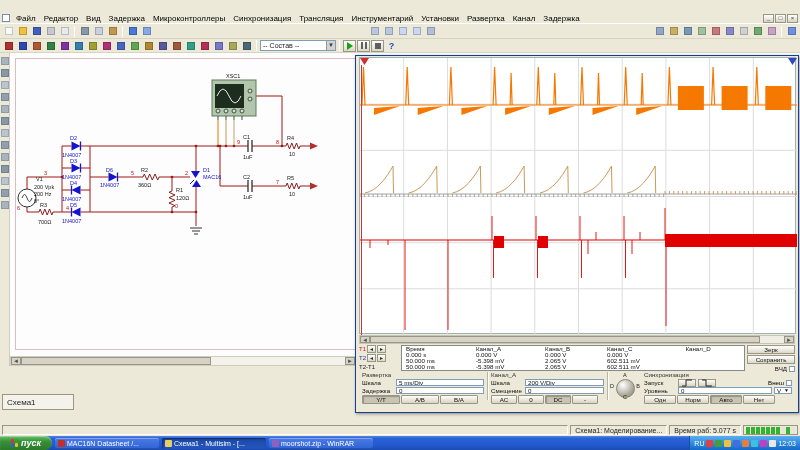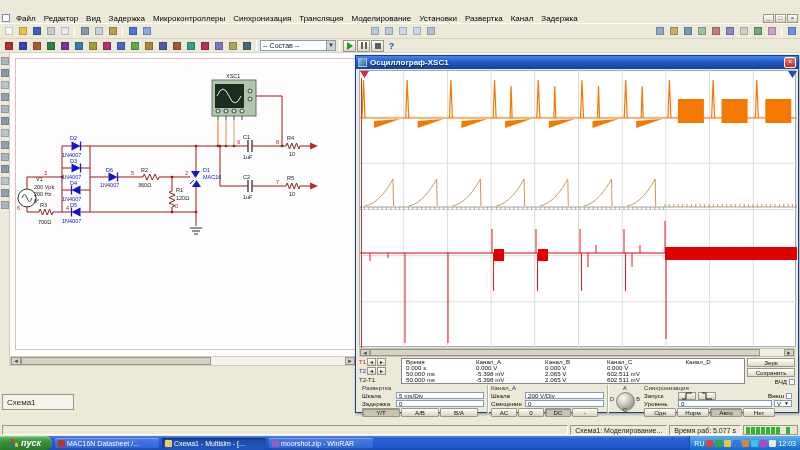--- a/index.html
+++ b/index.html
@@ -152,21 +152,21 @@
   <div class="menubar">
     <div class="doc-icon"></div>
     <div id="menuitems" style="display:flex;">
         <div class="menu-item">Файл</div>
         <div class="menu-item">Редактор</div>
         <div class="menu-item">Вид</div>
         <div class="menu-item">Задержка</div>
         <div class="menu-item">Микроконтроллеры</div>
         <div class="menu-item">Синхронизация</div>
         <div class="menu-item">Трансляция</div>
-        <div class="menu-item">Моделирование</div>
+        <div class="menu-item">Инструментарий</div>
         <div class="menu-item">Установки</div>
         <div class="menu-item">Развертка</div>
         <div class="menu-item">Канал</div>
         <div class="menu-item">Задержка</div>
       </div>
     <div class="mdi-btns">
       <div class="mdib">_</div>
       <div class="mdib">□</div>
       <div class="mdib">×</div>
     </div>
@@ -538,25 +538,20 @@
           <div class="tray-icon" style="background: rgb(224, 128, 64);"></div>
           <div class="tray-icon" style="background: rgb(64, 192, 224);"></div>
           <div class="tray-icon" style="background: rgb(192, 64, 192);"></div>
           <div class="tray-icon" style="background: rgb(232, 232, 232);"></div>
         </div>
       <span>12:03</span>
     </div>
   </div>
 
   <div class="scope">
-    <div class="scope-title">
-      <div class="app-icon" style="background:linear-gradient(135deg,#80c8e0,#3060a0);"></div>
-      <span class="title-text">Осциллограф-XSC1</span>
-      <div class="scope-close">×</div>
-    </div>
     <div class="screen-wrap">
       <svg id="scopesvg" width="437" height="277" viewBox="0 0 437 277">
           <path d="M43.7,0V277M87.4,0V277M131.1,0V277M174.8,0V277M218.5,0V277M262.2,0V277M305.9,0V277M349.6,0V277M393.3,0V277M0,46.2H437M0,92.3H437M0,138.5H437M0,184.7H437M0,230.8H437" stroke="#dcdcdc" stroke-width="1" fill="none"></path>
           <rect x="317.9" y="28" width="26" height="24" fill="#f57900"></rect>
           <rect x="361.6" y="28" width="26" height="24" fill="#f57900"></rect>
           <rect x="405.3" y="28" width="26" height="24" fill="#f57900"></rect>
           <polygon points="14.0,50 40.0,48 14.0,57" fill="#f57900"></polygon>
           <polygon points="57.7,50 83.7,48 57.7,57" fill="#f57900"></polygon>
           <polygon points="101.4,50 127.4,48 101.4,57" fill="#f57900"></polygon>
           <polygon points="145.1,50 171.1,48 145.1,57" fill="#f57900"></polygon>

